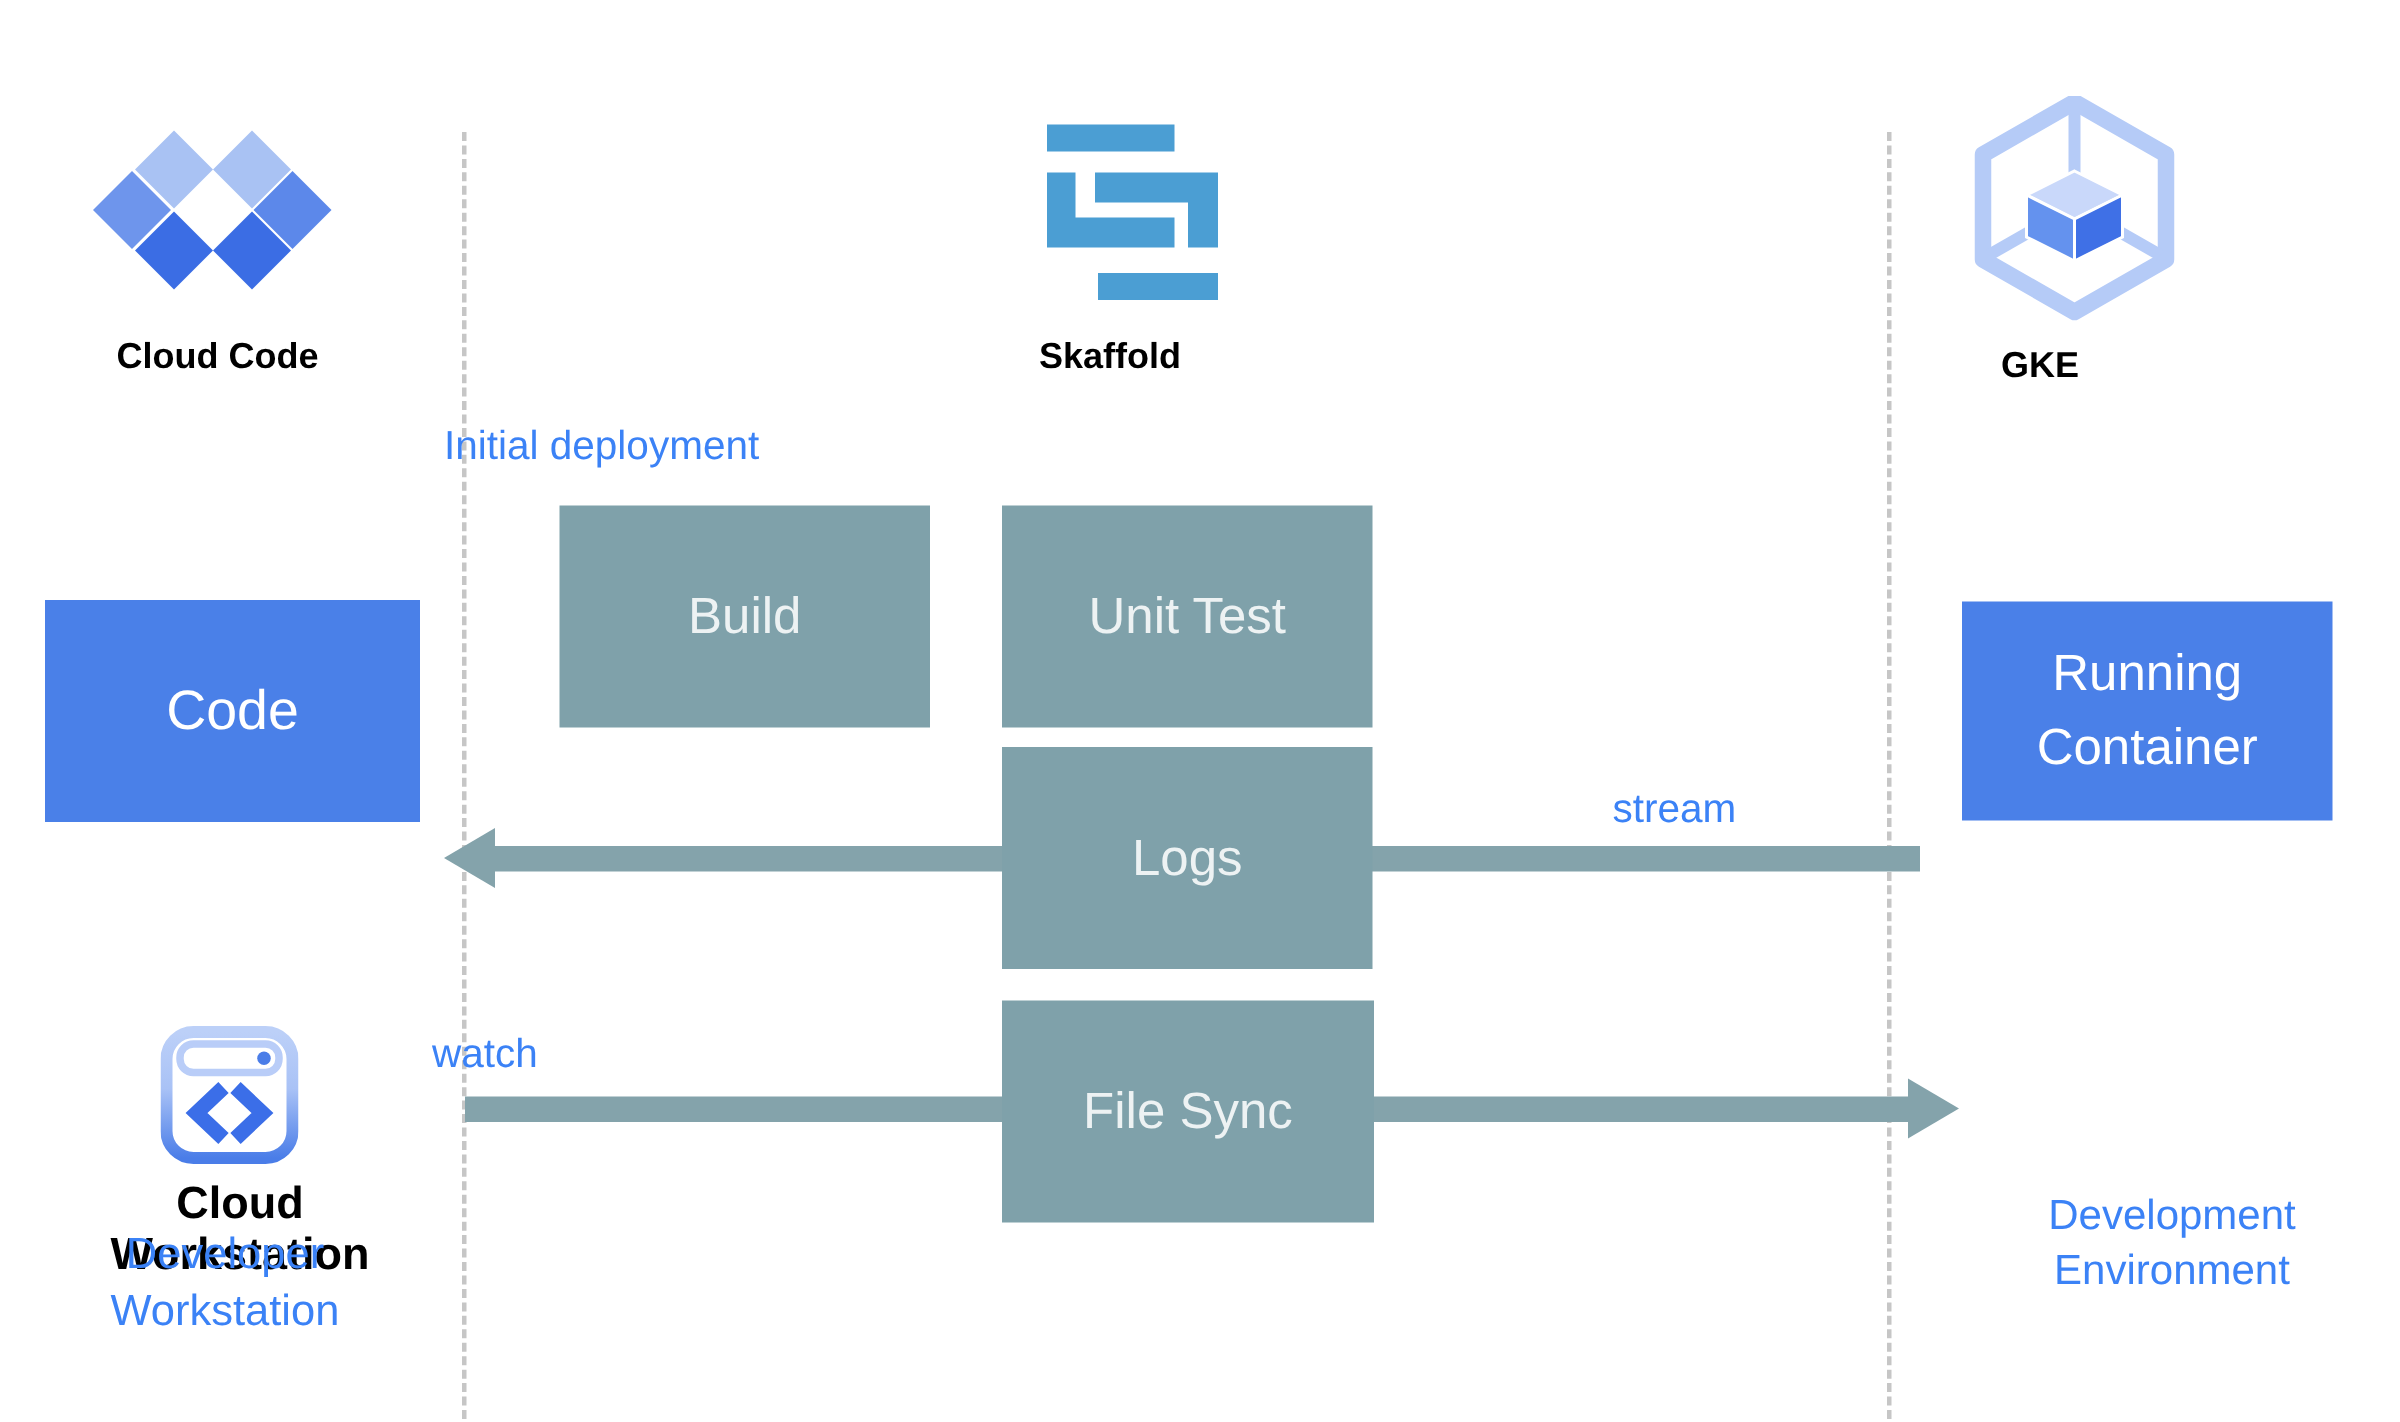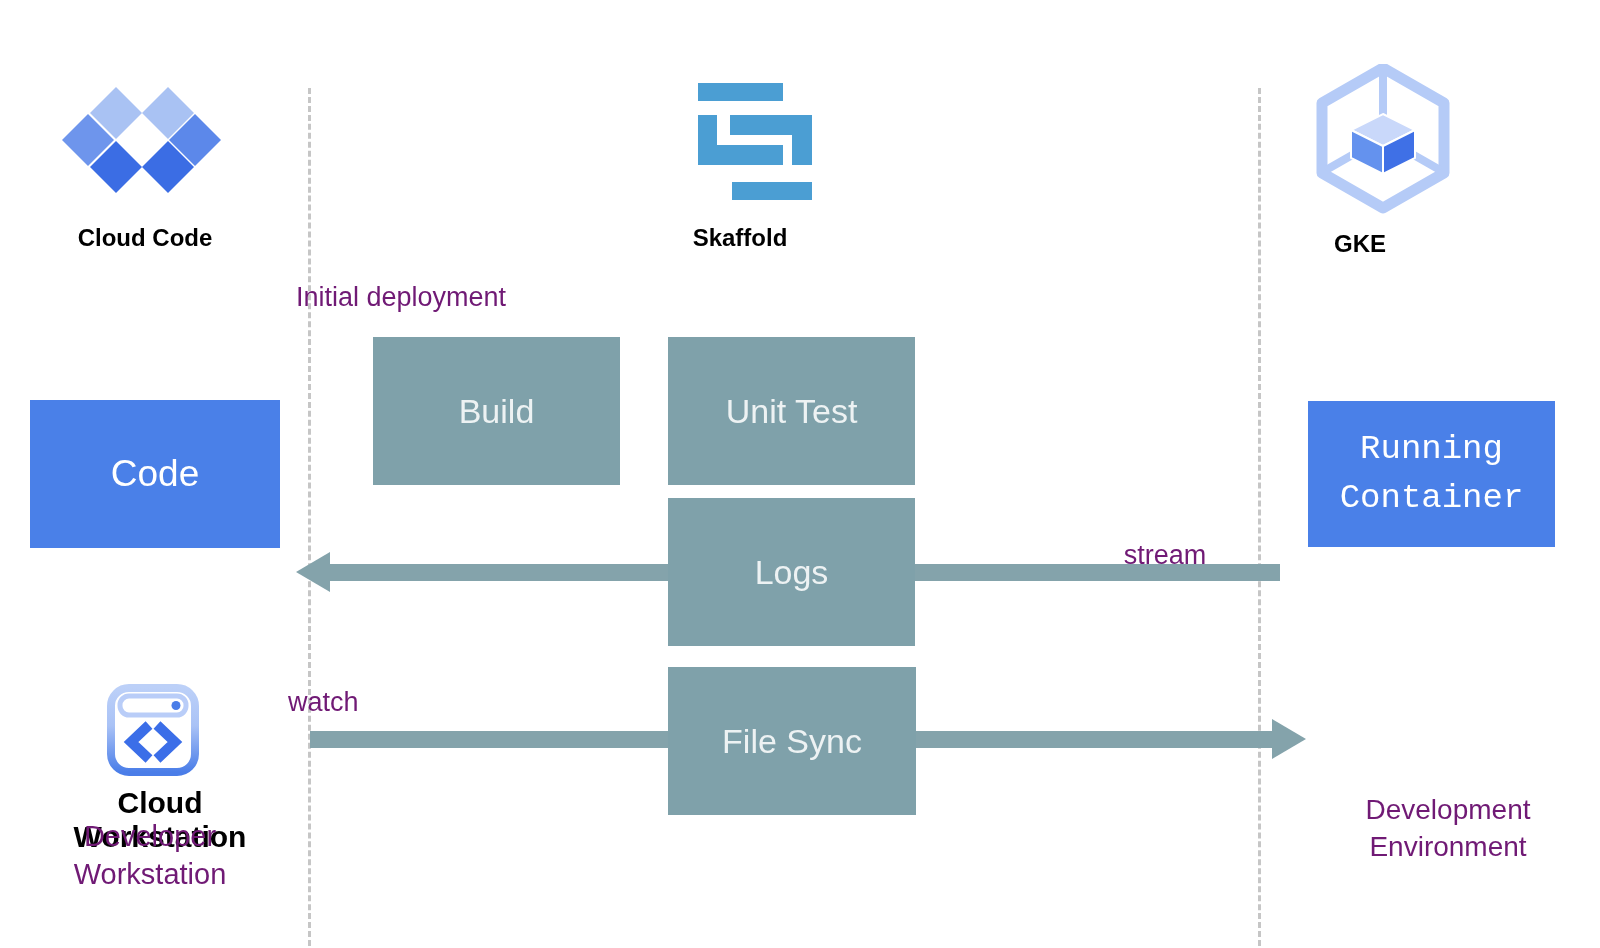--- a/index.html
+++ b/index.html
@@ -23,36 +23,36 @@
   }
   .process { background:#7fa1aa; color:#edf2f3; font-size:34px; }
   .artifact { background:#4a80e8; color:#ffffff; }
 
   .node-code   { left:30px;  top:400px; width:250px; height:148px; font-size:37px; }
   .node-build  { left:373px; top:337px; width:247px; height:148px; }
   .node-unit   { left:668px; top:337px; width:247px; height:148px; }
   .node-deploy { left:964px; top:337px; width:249px; height:148px; }
   .node-logs   { left:668px; top:498px; width:247px; height:148px; }
   .node-sync   { left:668px; top:667px; width:248px; height:148px; }
-  .node-run    { left:1308px; top:401px; width:247px; height:146px; font-size:34px; line-height:1.45; padding:0 1px;font-family:Liberation Mono, monospace; }
+  .node-run    { left:1308px; top:401px; width:247px; height:146px; font-size:34px; line-height:1.45; padding:0 1px; }
 
   
   .gray-label {
     position:absolute; color:#000000; font-weight:bold; font-size:24px;
     text-align:center; z-index:3;
   }
   .lbl-cloud-code { left:45px;  top:224px; width:200px; }
   .lbl-skaffold   { left:640px; top:224px; width:200px; }
   .lbl-gke        { left:1260px; top:230px; width:200px; }
   .lbl-cws        { left:50px; top:786px; width:220px; font-size:30px; }
 
   
-  .black-label { position:absolute; color:#701a75; font-size:27px; z-index:3; }
+  .black-label { position:absolute; color:#3b82f6; font-size:27px; z-index:3; }
   .ann-initial { left:296px; top:282px; }
-  .ann-stream  { left:1075px; top:524px; width:180px; text-align:center;margin-top:16px; }
+  .ann-stream  { left:1075px; top:524px; width:180px; text-align:left; }
   .ann-watch   { left:288px; top:687px; }
   .ann-devws   { left:40px; top:818px; width:220px; font-size:29px; line-height:1.3; text-align:center; }
   .ann-devenv  { left:1330px; top:792px; width:236px; font-size:28px; line-height:1.32; text-align:center; }
 
   .icon { position:absolute; z-index:2; }
   .icon-cloud-code { left:60px;  top:85px; }
   .icon-skaffold   { left:696px; top:80px; }
   .icon-gke        { left:1316px; top:64px; }
   .icon-cws        { left:107px; top:684px; }
 </style>

